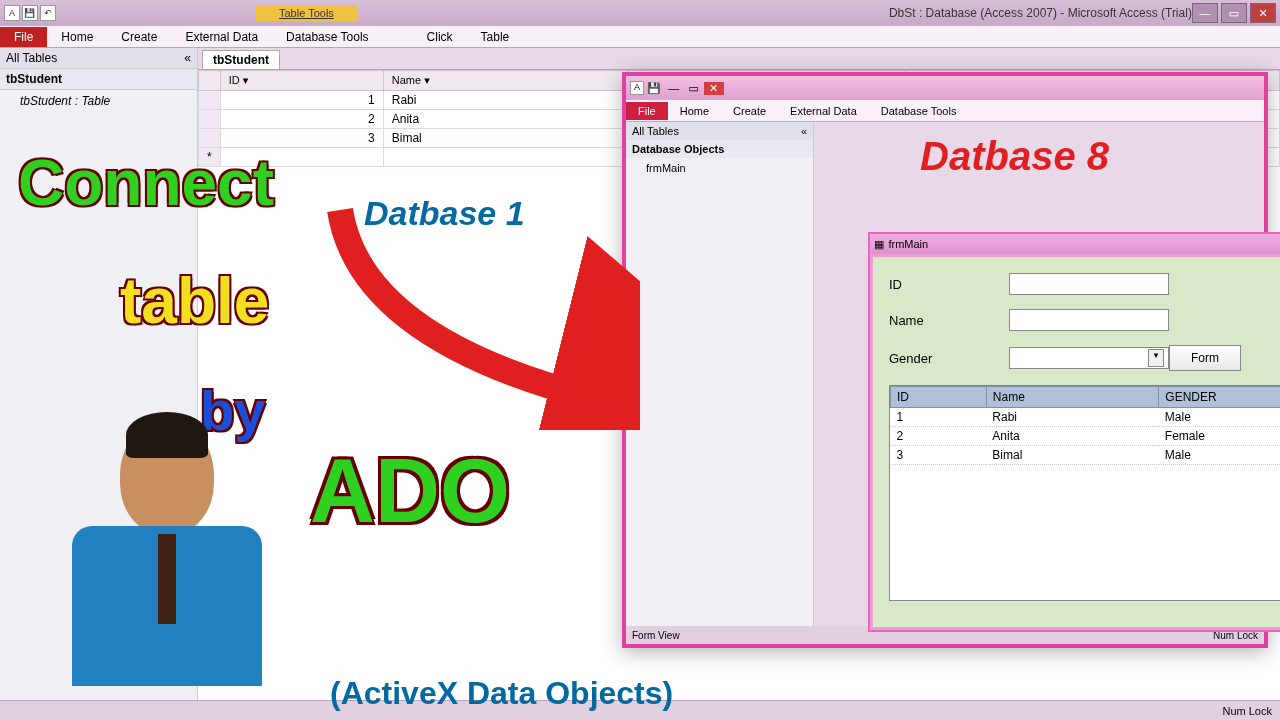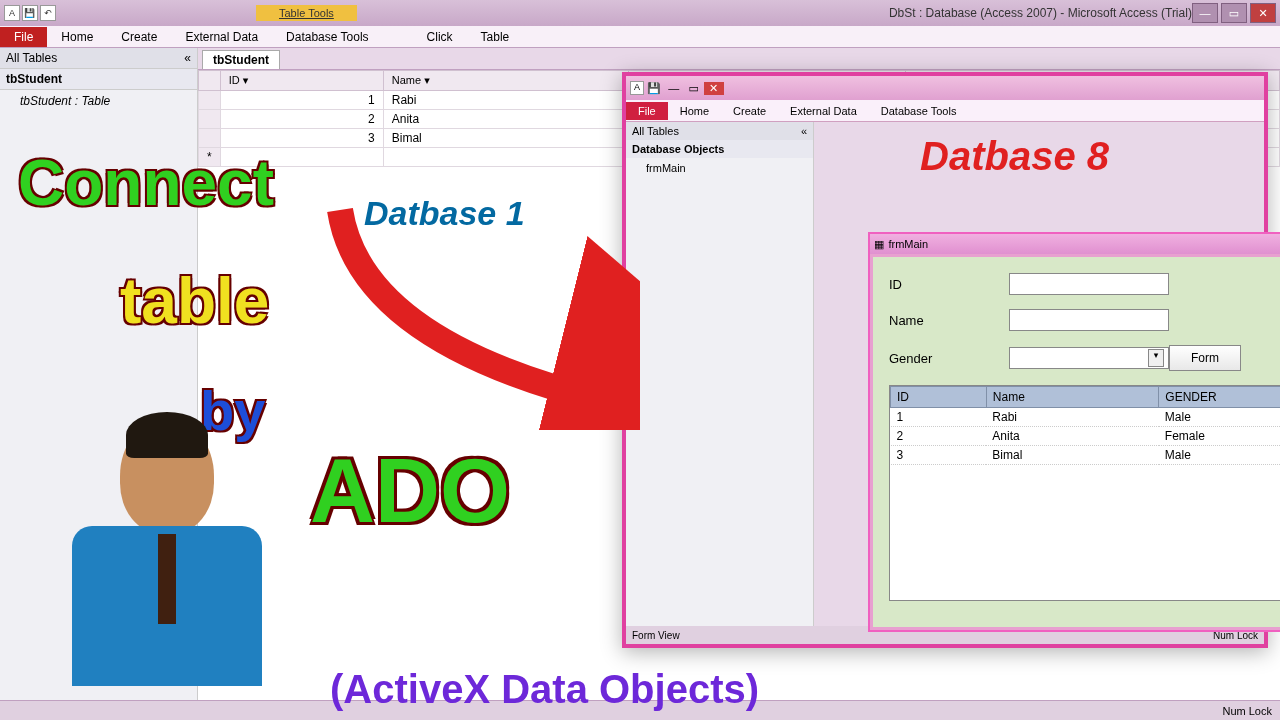--- a/index.html
+++ b/index.html
@@ -67,21 +67,21 @@
 .frm .grid td { border-bottom: 1px dotted #ccc; padding: 2px 6px; }
 
 
 .ov { position: absolute; font-weight: 700; font-family: Arial, sans-serif; pointer-events: none; }
 .ov.connect { left: 18px; top: 146px; font-size: 64px; color: #30d020; text-shadow: -2px -2px 0 #600, 2px -2px 0 #600, -2px 2px 0 #600, 2px 2px 0 #600; }
 .ov.table { left: 120px; top: 264px; font-size: 64px; color: #f0e020; text-shadow: -2px -2px 0 #600, 2px -2px 0 #600, -2px 2px 0 #600, 2px 2px 0 #600; }
 .ov.by { left: 200px; top: 378px; font-size: 56px; color: #1d4ed8; text-shadow: -2px -2px 0 #600, 2px -2px 0 #600, -2px 2px 0 #600, 2px 2px 0 #600; }
 .ov.ado { left: 310px; top: 440px; font-size: 90px; color: #30d020; text-shadow: -3px -3px 0 #600, 3px -3px 0 #600, -3px 3px 0 #600, 3px 3px 0 #600; }
 .ov.db1 { left: 364px; top: 194px; font-size: 34px; color: #0369a1; font-style: italic; }
 .ov.db2 { left: 920px; top: 134px; font-size: 40px; color: #e02020; font-style: italic; }
-.ov.activex { left: 330px; bottom: 8px; font-size: 40px; color: #6d28d9; }
+.ov.activex { left: 330px; bottom: 8px; font-size: 32px; color: #0369a1; }
 
 .arrow { position: absolute; left: 300px; top: 180px; pointer-events: none; }
 
 .person { position: absolute; left: 62px; top: 418px; width: 210px; height: 280px; }
 .person .head { width: 94px; height: 116px; background: #c89060; border-radius: 50% 50% 44% 44%; margin: 0 auto; position: relative; }
 .person .hair { position: absolute; top: -6px; left: 6px; right: 6px; height: 46px; background: #201810; border-radius: 50% 50% 10% 10%; }
 .person .body { width: 190px; height: 160px; background: #2080c0; margin: -8px auto 0; border-radius: 20px 20px 0 0; position: relative; }
 .person .tie { position: absolute; left: 50%; top: 8px; transform: translateX(-50%); width: 18px; height: 90px; background: #402010; }
 </style>
 </head>

